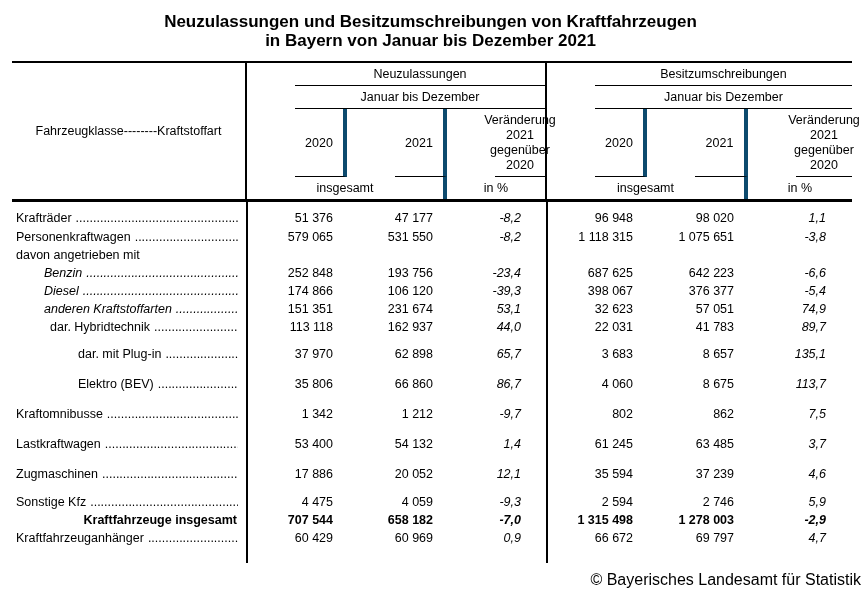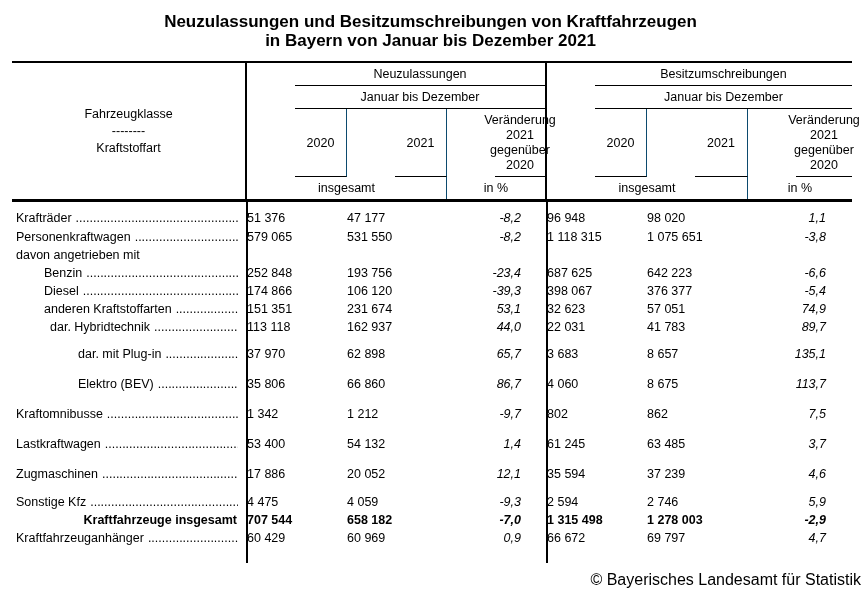--- a/index.html
+++ b/index.html
@@ -14,24 +14,24 @@
   
   .thead{
     display:grid;
     grid-template-columns:235px 100px 100px 100px 100px 101px 104px;
     grid-template-rows:23px 23px 68px 22px;
     border-top:2px solid #000;
     border-bottom:3px solid #000;
     font-size:12.5px;
   }
   .hcell{display:flex;align-items:center;justify-content:center;text-align:center;}
-  .b-r1{border-right:1px solid #0c4a6e;}
+  .b-r1{border-right:4px solid #0c4a6e;}
   .b-r2{border-right:2px solid #000;}
   .b-b1{border-bottom:1px solid #000;margin-left:48px;}
-  .rowhead{grid-column:1;grid-row:1/5;flex-direction:column;line-height:17px;}
+  .rowhead{grid-column:1;grid-row:1/5;flex-direction:row;line-height:17px;}
   .sec-nz-title{grid-column:2/5;grid-row:1;}
   .sec-bu-title{grid-column:5/8;grid-row:1;}
   .sec-nz-period{grid-column:2/5;grid-row:2;}
   .sec-bu-period{grid-column:5/8;grid-row:2;}
   .c-nz2020{grid-column:2;grid-row:3;}
   .c-nz2021{grid-column:3;grid-row:3;}
   .c-nzchg{grid-column:4;grid-row:3;}
   .c-bu2020{grid-column:5;grid-row:3;}
   .c-bu2021{grid-column:6;grid-row:3;}
   .c-buchg{grid-column:7;grid-row:3;}
@@ -56,27 +56,27 @@
   .tbody .trow:nth-child(10){margin-top:9px;}
   .tbody .trow:nth-child(11),
   .tbody .trow:nth-child(12),
   .tbody .trow:nth-child(13),
   .tbody .trow:nth-child(14){margin-top:12px;}
   .tbody .trow:nth-child(15){margin-top:10px;}
 
   .cell{white-space:nowrap;}
   .label-cell{display:flex;align-items:center;padding-right:9px;overflow:hidden;}
   .indent-0 .label-cell{padding-left:4px;}
-  .indent-1 .label-cell{padding-left:32px;}
+  .indent-1 .label-cell{padding-left:32px;font-style:italic;}
   .indent-2 .label-cell{padding-left:38px;}
   .indent-3 .label-cell{padding-left:66px;}
   .lbl{flex:0 0 auto;}
   .leader{flex:1 1 auto;overflow:hidden;white-space:nowrap;margin-left:4px;}
   .leader::after{content:"..........................................................................................";}
-  .num{padding-right:14px;}
+  .num{text-align:right;padding-right:14px;}
   .pct{text-align:right;padding-right:26px;font-style:italic;}
   .type-total .label-cell{justify-content:flex-end;padding-right:10px;}
   .type-total .cell{font-weight:bold;}
 
   .footer{margin-top:8px;text-align:right;font-size:16px;}
 </style>
 </head>
 <body>
 
 <div class="title-block">

